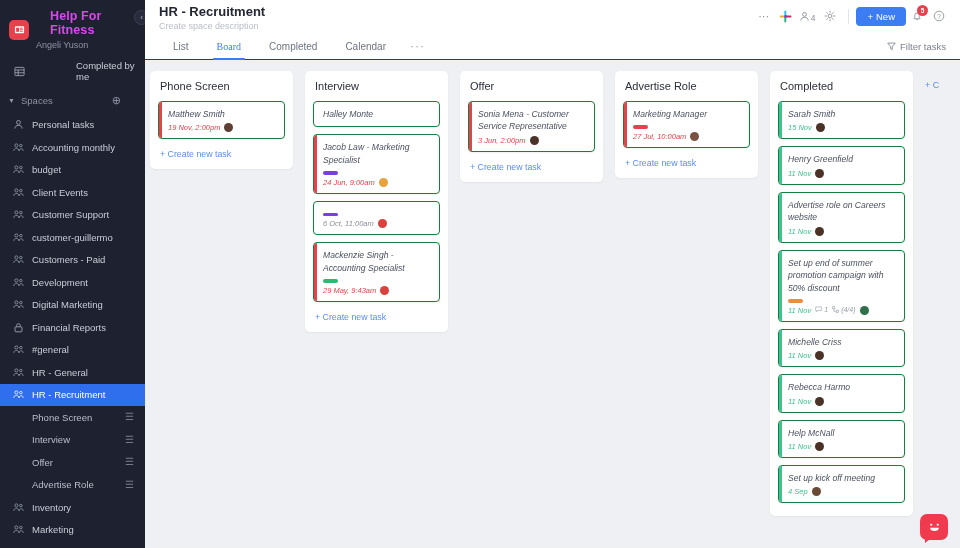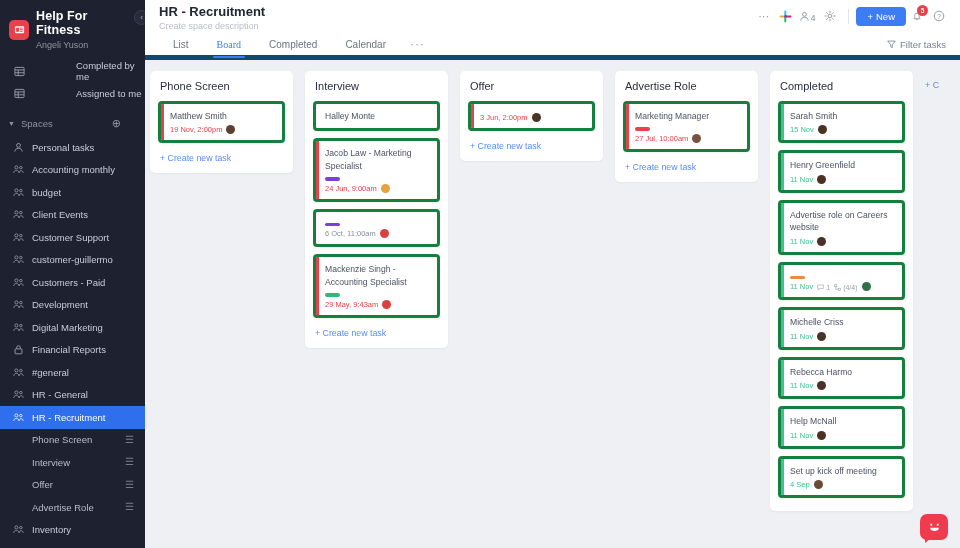--- a/index.html
+++ b/index.html
@@ -22,21 +22,21 @@
     overflow: hidden;
   }
   .brand { display: flex; align-items: center; padding: 9px 10px 4px 9px; }
   .brand-logo {
     width: 20px; height: 20px; border-radius: 5px;
     background: #e8414c; flex: 0 0 20px;
     display: flex; align-items: center; justify-content: center;
     margin-right: 7px;
   }
   .brand-text { line-height: 1.15; }
-  .brand-title { color: #ffffff; font-size: 12.5px; font-weight: bold; letter-spacing: .1px; }
+  .brand-title { color: #d946ef; font-size: 12.5px; font-weight: bold; letter-spacing: .1px; margin-left: 14px; }
   .brand-sub { color: #8e93a3; font-size: 9px; margin-top: 2px; }
   .collapse-btn {
     position: absolute; top: 10px; left: 134px;
     width: 15px; height: 15px; border-radius: 50%;
     background: #272b3b; border: 1px solid #3a3f52;
     color: #b6bac6; font-size: 8px;
     display: flex; align-items: center; justify-content: center;
     z-index: 5;
   }
   .nav-item {
@@ -85,48 +85,49 @@
   }
   .bell-wrap { position: relative; width: 22px; height: 20px; display: flex; align-items: center; justify-content: center; color: #8a8f9c; }
   .badge {
     position: absolute; top: -1px; right: 0px;
     background: #e8414c; color: #fff; font-size: 6.5px;
     min-width: 11px; height: 11px; border-radius: 6px;
     display: flex; align-items: center; justify-content: center;
     font-weight: bold; padding: 0 2px;
   }
 
-  .tabbar { height: 27px; background: #fff; border-bottom: 5px solid #0c4a6e; display: flex; align-items: center; padding-left: 14px; position: relative; }
+  .tabbar { height: 27px; background: #fff; border-bottom: 1px solid #0c4a6e; display: flex; align-items: center; padding-left: 14px; position: relative; }
   .tab { font-size: 10px; color: #6d7381; padding: 0 14px; height: 27px; display: flex; align-items: center; position: relative; }
   .tab.active { color: #3d7df4; font-family: Liberation Serif, serif; }
   .tab.active::after { content: ""; position: absolute; left: 10px; right: 10px; bottom: 0; height: 2px; background: #3d7df4; border-radius: 2px; }
   .tab.dots { color: #9aa0ac; letter-spacing: 1px; font-size: 12px; padding: 0 10px; }
   .filter-btn { position: absolute; right: 14px; display: flex; align-items: center; gap: 4px; font-size: 9.5px; color: #7b8090; }
 
   
   .board-wrap { flex: 1; background: #eef0f4; position: relative; overflow: hidden; }
   .board { display: flex; gap: 12px; padding: 11px 0 0 5px; height: 100%; align-items: flex-start; }
   .column {
     width: 143px; flex: 0 0 143px;
     background: #fff; border-radius: 5px;
     padding: 9px 8px 6px 8px;
     box-shadow: 0 1px 2px rgba(30,35,55,.05);
   }
   .col-title { font-size: 11px; color: #2a2f3d; margin-bottom: 9px; padding-left: 2px; }
   .card {
     position: relative; background: #fff;
-    border: 3px solid #15803d; border-radius: 4px;
+    border: 1px solid #15803d; border-radius: 4px;
     padding: 6px 7px 6px 9px; margin-bottom: 7px;
     box-shadow: 0 1px 2px rgba(30,35,55,.06);
     overflow: hidden;
+    font-style: italic;
   }
   .card .bar { position: absolute; left: 0; top: 0; bottom: 0; width: 2.5px; }
   .card-title { font-size: 8.6px; color: #4b5161; line-height: 1.45; }
   .tag { height: 3.5px; width: 15px; border-radius: 2px; margin: 5px 0 3px 0; }
-  .card-meta { display: flex; align-items: flex-end; gap: 4px; margin-top: 3px; }
+  .card-meta { display: flex; align-items: flex-start; gap: 4px; margin-top: 3px; }
   .card-date { font-size: 7.5px; }
   .avatar { width: 9px; height: 9px; border-radius: 50%; display: inline-block; flex: 0 0 9px; }
   .meta-ic { display: flex; align-items: center; gap: 2px; font-size: 7px; color: #9aa0ac; }
   .create-link { font-size: 8.8px; color: #5b8cf5; padding: 3px 2px 4px 2px; }
   .add-col { font-size: 9px; color: #5b8cf5; padding-top: 9px; white-space: nowrap; flex: 0 0 auto; }
 
   .chat-bubble {
     position: absolute; right: 12px; bottom: 8px;
     width: 28px; height: 26px; border-radius: 7px;
     background: #ef3b4d;
@@ -168,31 +169,20 @@
         <span class="ic">
           <svg width="11" height="11" viewBox="0 0 12 12">
               <rect x="1" y="1.5" width="10" height="9" rx="1" fill="none" stroke="#9aa0b0" stroke-width="1"></rect>
               <line x1="1" y1="4.3" x2="11" y2="4.3" stroke="#9aa0b0" stroke-width="1"></line>
               <line x1="4.6" y1="4.3" x2="4.6" y2="10.5" stroke="#9aa0b0" stroke-width="1"></line>
               <line x1="1" y1="7.4" x2="11" y2="7.4" stroke="#9aa0b0" stroke-width="1"></line>
             </svg>
         </span>
         <span>Completed by me</span>
       </div>
-      <div class="nav-item">
-        <span class="ic">
-          <svg width="11" height="11" viewBox="0 0 12 12">
-              <rect x="1" y="1.5" width="10" height="9" rx="1" fill="none" stroke="#9aa0b0" stroke-width="1"></rect>
-              <line x1="1" y1="4.3" x2="11" y2="4.3" stroke="#9aa0b0" stroke-width="1"></line>
-              <line x1="4.6" y1="4.3" x2="4.6" y2="10.5" stroke="#9aa0b0" stroke-width="1"></line>
-              <line x1="1" y1="7.4" x2="11" y2="7.4" stroke="#9aa0b0" stroke-width="1"></line>
-            </svg>
-        </span>
-        <span>Assigned to me</span>
-      </div>
     </div>
 
     <div class="section-head">
       <span class="chev">▼</span>
       <span>Spaces</span>
       <span class="plus">⊕</span>
     </div>
 
     <div id="spaces-list">
         <div class="space-item">
@@ -502,20 +492,21 @@
                 <span class="card-date" style="color:#e8414c">29 May, 9:43am</span>
                 <span class="avatar" style="background:#d9413f"></span>
               </div>
             </div>
             <div class="create-link">+ Create new task</div>
           </div>
           <div class="column">
             <div class="col-title">Offer</div>
             <div class="card">
               <div class="bar" style="background:#e8414c"></div>
+              <div class="card-title">Sonia Mena - Customer Service Representative</div>
               <div class="card-meta">
                 <span class="card-date" style="color:#e8414c">3 Jun, 2:00pm</span>
                 <span class="avatar" style="background:#4a3226"></span>
               </div>
             </div>
             <div class="create-link">+ Create new task</div>
           </div>
           <div class="column">
             <div class="col-title">Advertise Role</div>
             <div class="card">
@@ -550,20 +541,21 @@
             <div class="card">
               <div class="bar" style="background:#3ec28f"></div>
               <div class="card-title">Advertise role on Careers website</div>
               <div class="card-meta">
                 <span class="card-date" style="color:#3ec28f">11 Nov</span>
                 <span class="avatar" style="background:#4a3226"></span>
               </div>
             </div>
             <div class="card">
               <div class="bar" style="background:#3ec28f"></div>
+              <div class="card-title">Set up end of summer promotion campaign with 50% discount</div>
               <div class="tag" style="background:#f08a3c"></div>
               <div class="card-meta">
                 <span class="card-date" style="color:#3ec28f">11 Nov</span>
                 <span class="meta-ic">
                   <svg width="7" height="7" viewBox="0 0 10 10">
                     <path d="M1 1.3h8v5.2H4.2L2 8.4V6.5H1z" fill="none" stroke="#9aa0ac" stroke-width=".9" stroke-linejoin="round"></path>
                   </svg>
                   <span>1</span>
                 </span>
                 <span class="meta-ic">

